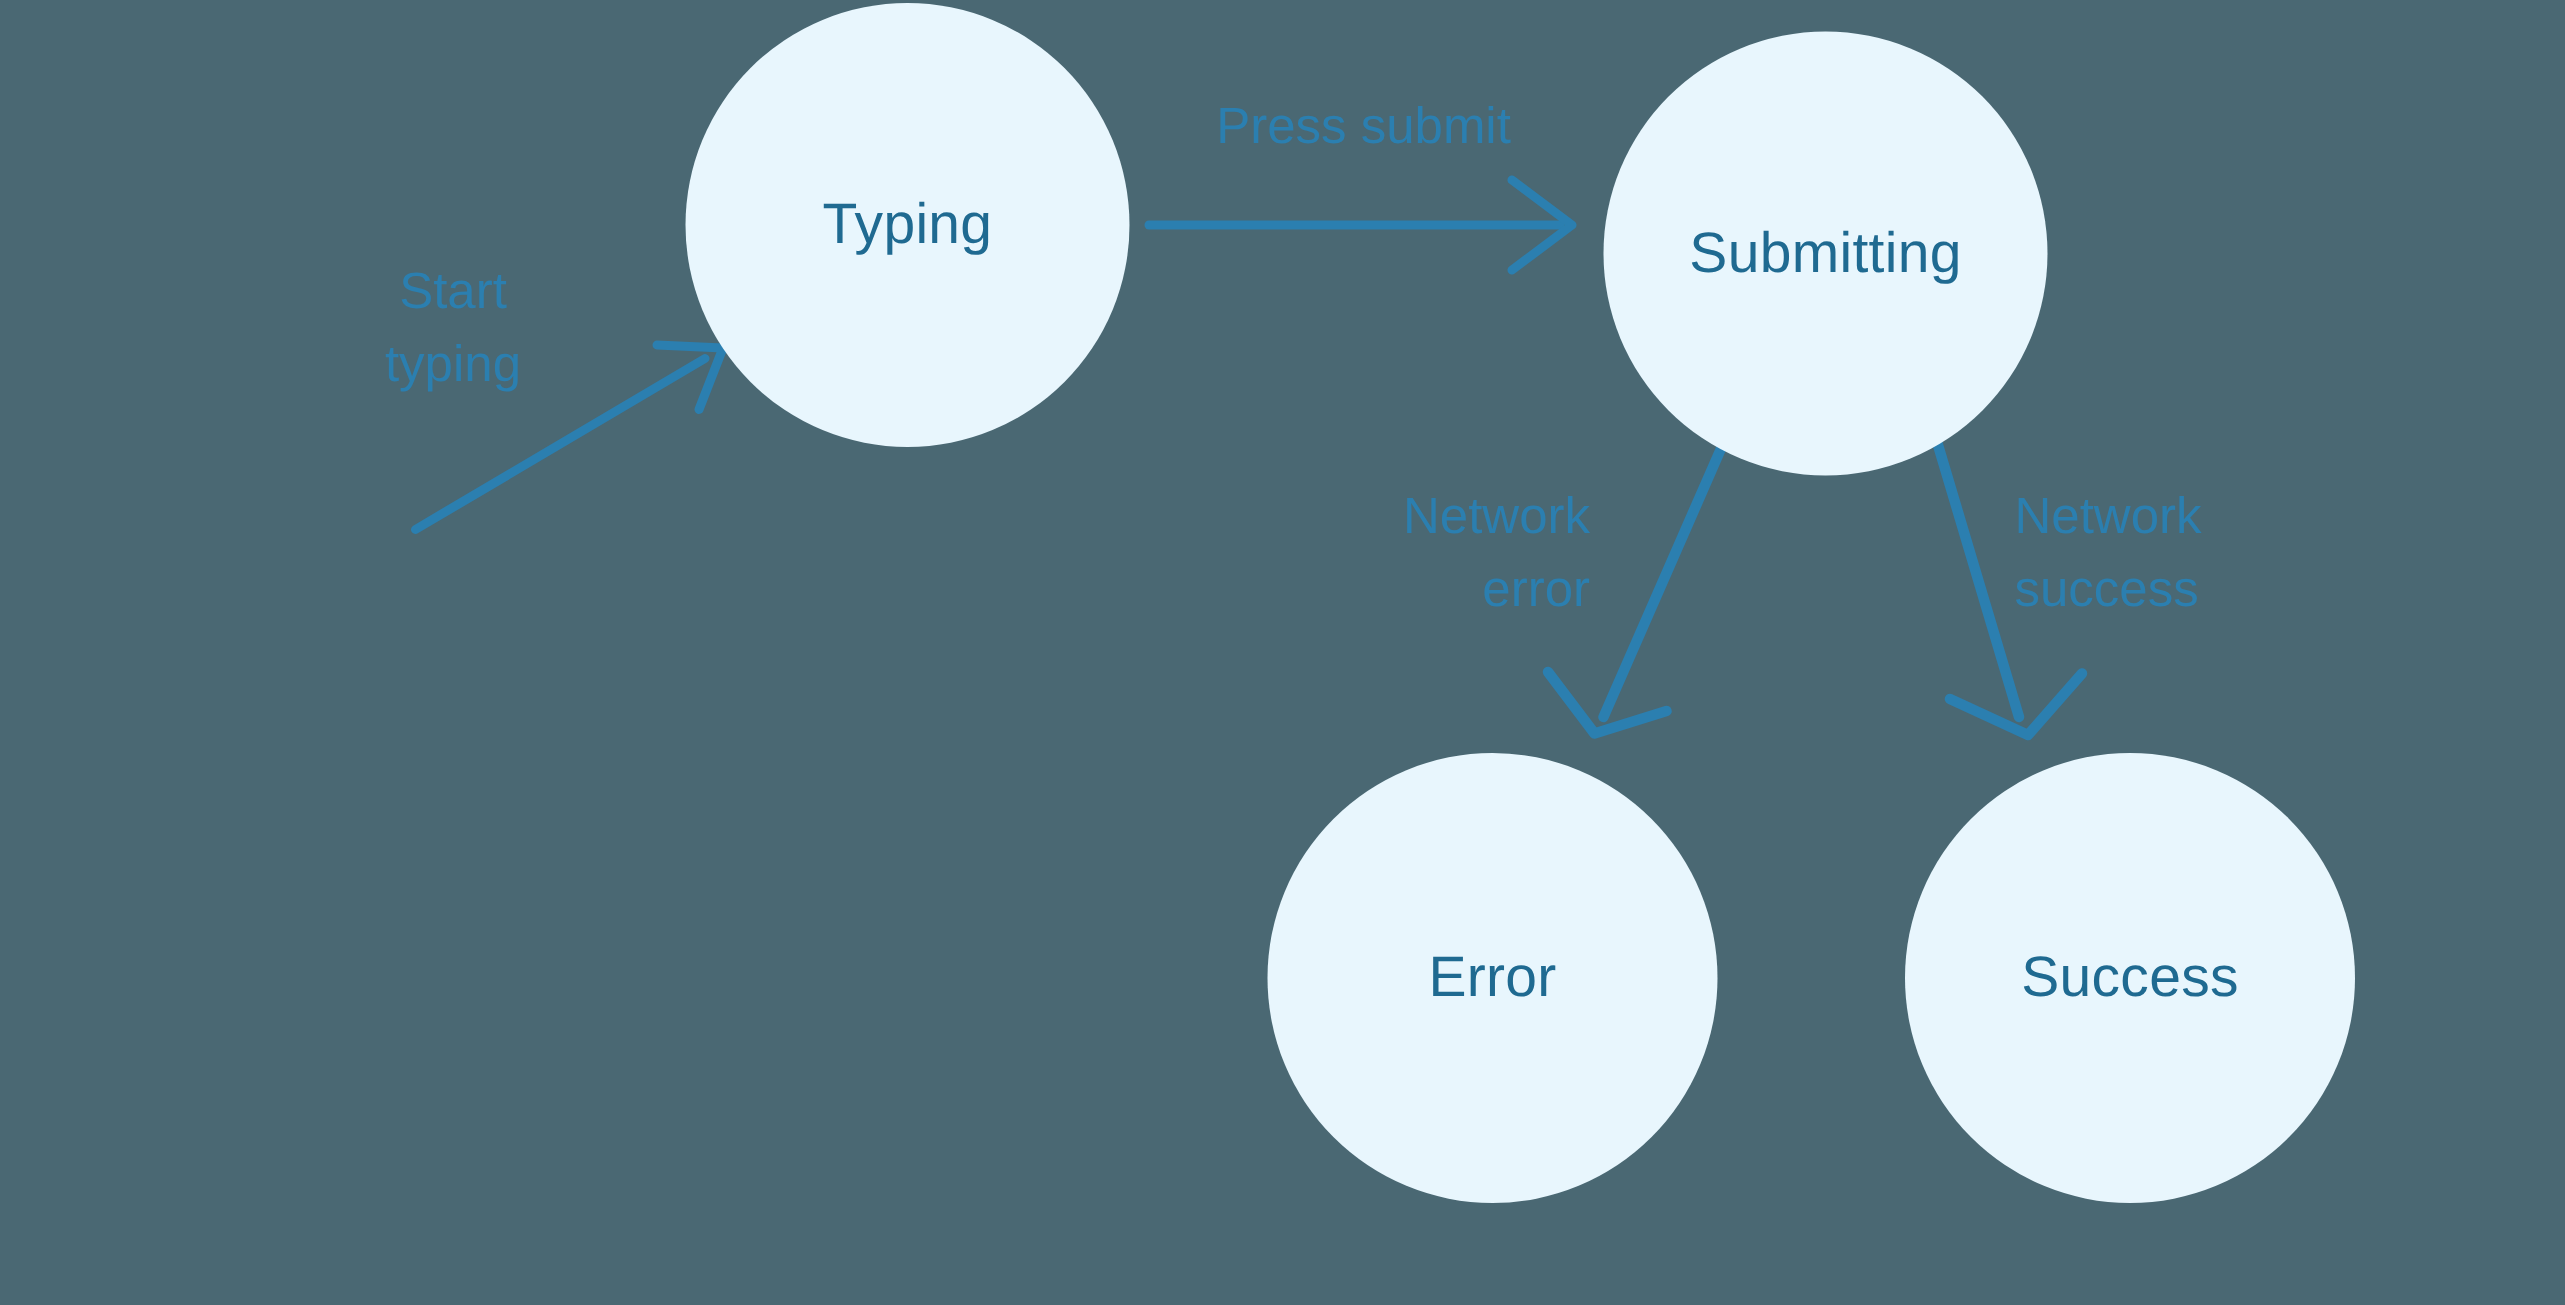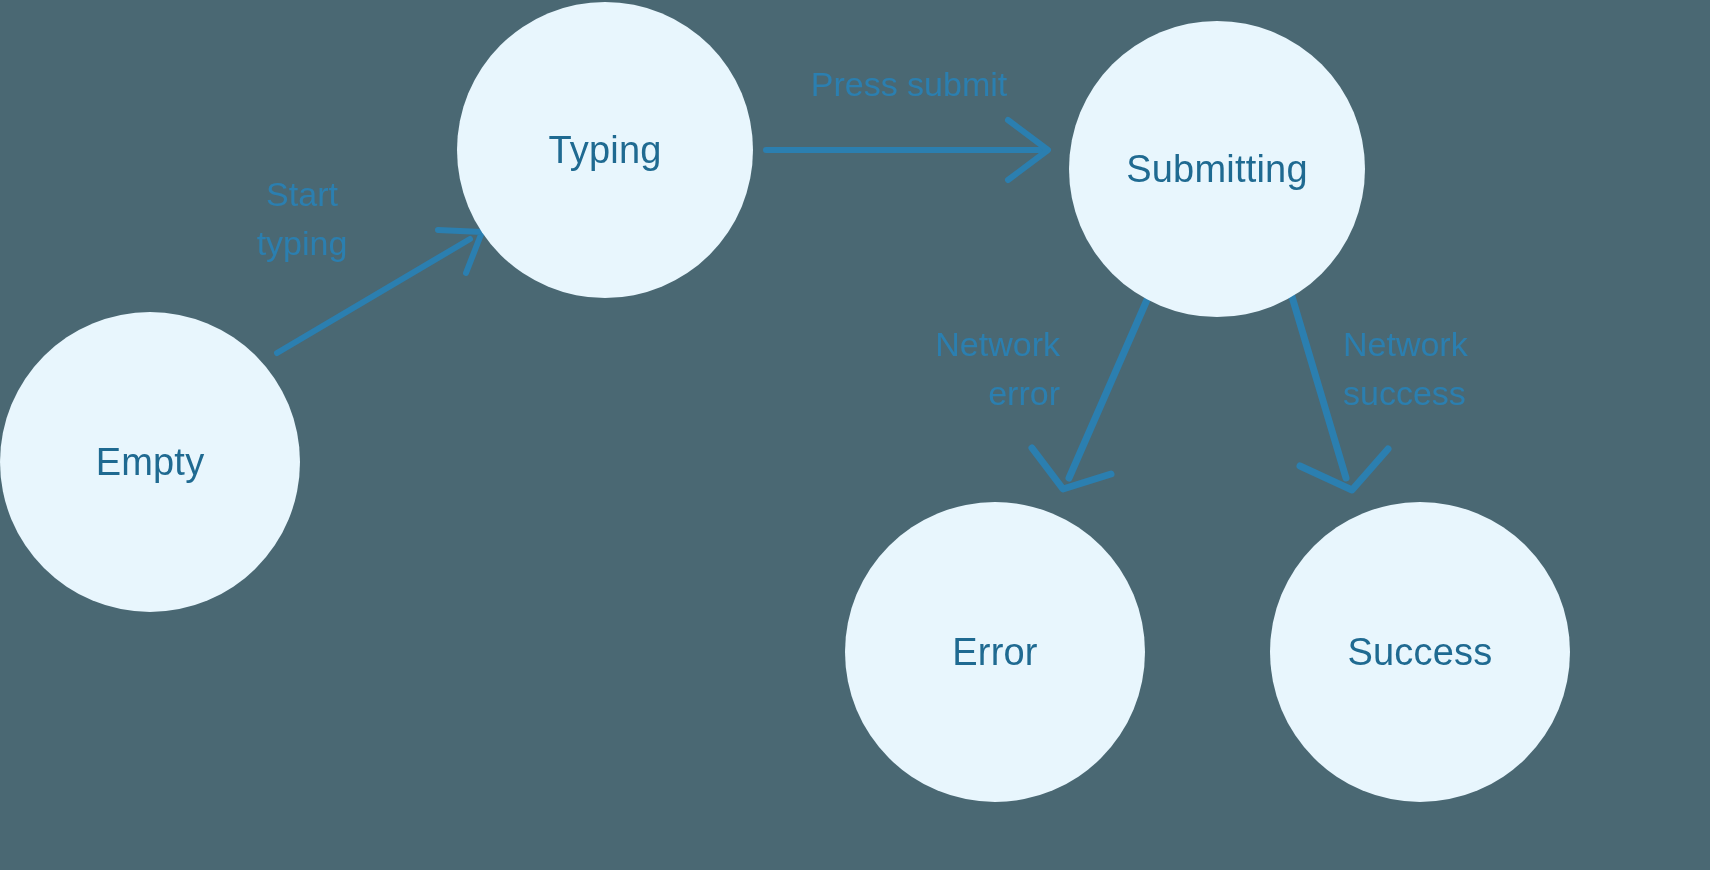--- a/index.html
+++ b/index.html
@@ -78,23 +78,20 @@
       <line x1="1150" y1="293" x2="1069" y2="478" stroke="#2b7fb0" stroke-width="7" stroke-linecap="round"></line>
       <path d="M 1032 448 L 1063 489 L 1111 474" fill="none" stroke="#2b7fb0" stroke-width="7" stroke-linecap="round" stroke-linejoin="round"></path>
     </g>
 
     <g>
       <line x1="1290" y1="290" x2="1346" y2="478" stroke="#2b7fb0" stroke-width="7" stroke-linecap="round"></line>
       <path d="M 1300 466 L 1352 490 L 1388 449" fill="none" stroke="#2b7fb0" stroke-width="7" stroke-linecap="round" stroke-linejoin="round"></path>
     </g>
   </svg>
 
-  <div class="node-circle" style="left:0px; top:312px; width:300px; height:300px;">
-    <span class="node-label">Empty</span>
-  </div>
 
   <div class="node-circle" style="left:457px; top:2px; width:296px; height:296px;">
     <span class="node-label">Typing</span>
   </div>
 
   <div class="node-circle" style="left:1069px; top:21px; width:296px; height:296px;">
     <span class="node-label">Submitting</span>
   </div>
 
   <div class="node-circle" style="left:845px; top:502px; width:300px; height:300px;">

